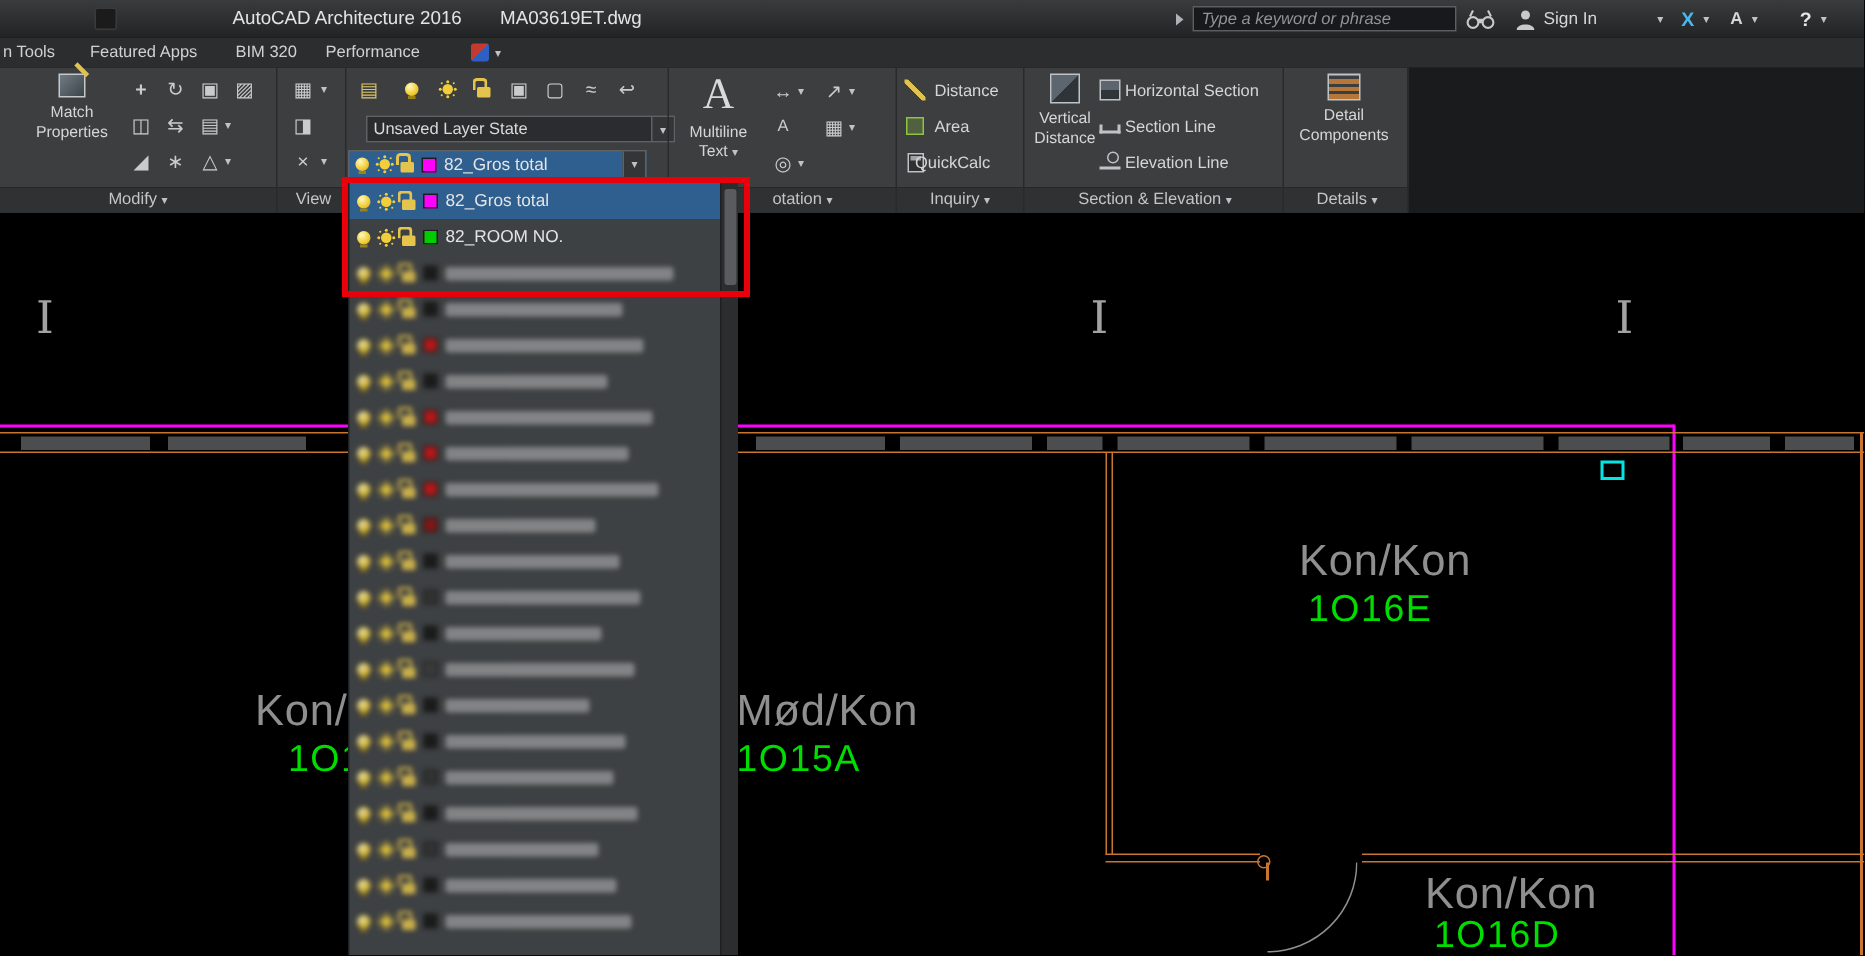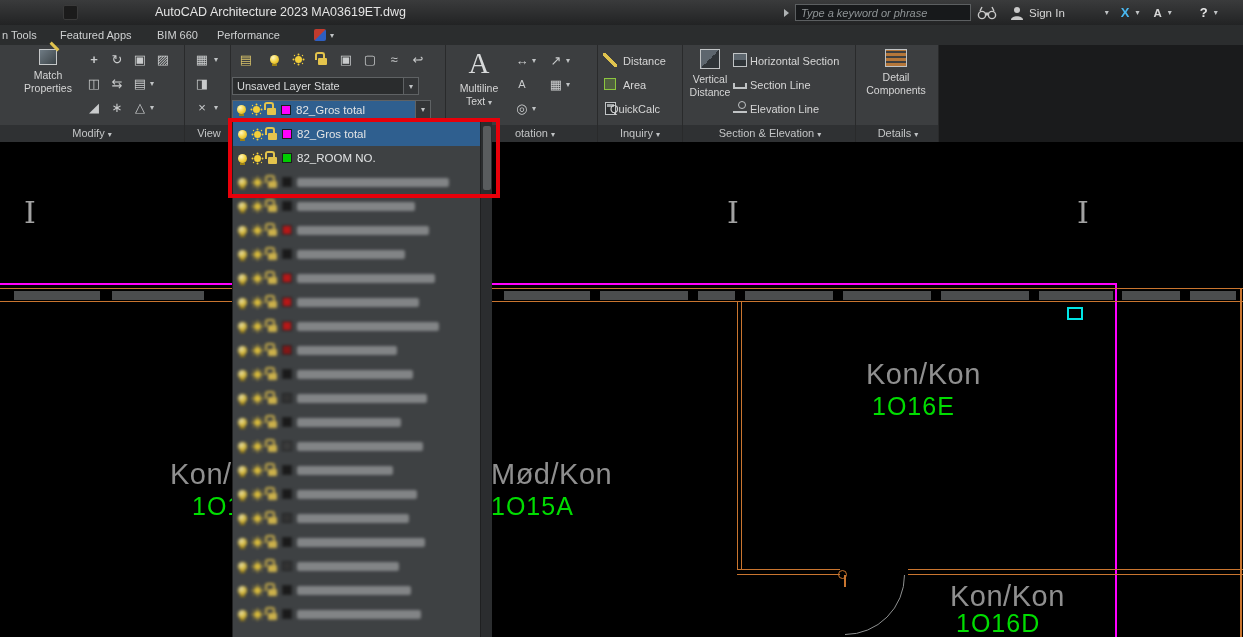--- a/index.html
+++ b/index.html
@@ -10,21 +10,21 @@
   *{box-sizing:border-box}
   body{margin:0;background:#000}
   #app{position:relative;width:1243px;height:637px;background:#000;overflow:hidden;
        font-family:"Liberation Sans",sans-serif;}
   .abs{position:absolute}
 
   
   #titlebar{left:0;top:0;width:1243px;height:25px;background:linear-gradient(#3a3b3c,#222324);
             color:#e4e4e4;font-size:12.5px}
   .title-text{position:absolute;left:155px;top:0;height:25px;line-height:25px;white-space:nowrap}
-  .doc{}
+  .doc{margin-left:22px}
   .qat-ic{position:absolute;left:63px;top:5px;width:15px;height:15px;background:#1b1b1b;border:1px solid #3a3a3a;border-radius:2px}
   #infocenter{position:absolute;left:784px;top:0;height:25px;display:flex;align-items:center;gap:6px}
   .tri-r{width:0;height:0;border-top:4px solid transparent;border-bottom:4px solid transparent;border-left:5px solid #aeb2b4}
   .searchbox{width:176px;height:17px;background:#17191b;border:1px solid #5c5f61;color:#c8c8c8;
              font-size:11px;font-style:italic;padding:0 5px;font-family:"Liberation Sans",sans-serif}
   .searchbox::placeholder{color:#8f9496;font-style:italic}
   .ic-txt{color:#d6d6d6;font-size:11.5px;white-space:nowrap}
   .dd{font-size:8px;color:#c0c3c5}
   .x-logo{color:#49b8f0;font-weight:bold;font-size:13px}
   .help-q{color:#e6e6e6;font-weight:bold;font-size:13px}
@@ -160,21 +160,21 @@
     <div class="room-num" style="left:192px;top:492px">1O14</div>
     <div class="room-name" style="left:491px;top:458px">Mød/Kon</div>
     <div class="room-num" style="left:491px;top:492px">1O15A</div>
     <div class="room-name" style="left:950px;top:580px">Kon/Kon</div>
     <div class="room-num" style="left:956px;top:609px">1O16D</div>
   </div>
 
   <div class="abs" id="titlebar">
     <span class="qat-ic"></span>
     <span class="title-text">
-      <span>AutoCAD Architecture 2023</span>
+      <span>AutoCAD Architecture 2016</span>
       <span class="doc">MA03619ET.dwg</span>
     </span>
     <span id="infocenter">
       <span class="tri-r"></span>
       <input class="searchbox" type="text" placeholder="Type a keyword or phrase" style="">
       <svg width="20" height="14" viewBox="0 0 20 14">
         <circle cx="5" cy="9" r="3.6" fill="none" stroke="#c9c9c9" stroke-width="1.4"></circle>
         <circle cx="15" cy="9" r="3.6" fill="none" stroke="#c9c9c9" stroke-width="1.4"></circle>
         <rect x="8.2" y="6.5" width="3.6" height="3" fill="#c9c9c9"></rect>
         <path d="M3,5 L5,1 M17,5 L15,1" stroke="#c9c9c9" stroke-width="1.4" fill="none"></path>
@@ -190,21 +190,21 @@
       <span class="ic-txt" style="margin-left:8px;font-weight:bold">A</span>
       <span class="dd">▾</span>
       <span class="help-q" style="margin-left:22px">?</span>
       <span class="dd">▾</span>
     </span>
   </div>
 
   <div class="abs" id="tabbar">
     <span class="tab" style="left:2px">n Tools</span>
     <span class="tab" style="left:60px">Featured Apps</span>
-    <span class="tab" style="left:157px">BIM 660</span>
+    <span class="tab" style="left:157px">BIM 320</span>
     <span class="tab" style="left:217px">Performance</span>
     <span class="addon-ic"></span>
     <span class="dd addon-dd">▾</span>
   </div>
 
   <div class="abs" id="ribbon"></div>
   <div class="abs" id="labelbar">
     <span class="plabel" style="left:0;width:184px">
       <span>Modify</span> <span class="dd">▾</span></span>
     <span class="plabel" style="left:186px;width:46px">
@@ -263,21 +263,21 @@
         <span class="sun"></span>
       </span>
     <span class="ricon" style="left:80px;top:4px">
         <span class="lock"></span>
       </span>
     <span class="ricon" style="left:104px;top:4px">▣</span>
     <span class="ricon" style="left:128px;top:4px">▢</span>
     <span class="ricon" style="left:152px;top:4px">≈</span>
     <span class="ricon" style="left:176px;top:4px">↩</span>
 
-    <div class="combo" style="left:0;top:32px;width:187px;height:18px">
+    <div class="combo" style="left:12px;top:32px;width:206px;height:18px">
       <span>Unsaved Layer State</span>
       <span class="arrowbox">
           <span class="dd">▾</span>
         </span>
     </div>
 
     <div class="combo sel-combo" style="left:0;top:55px;width:199px;height:19px">
       <span class="lwrap">
         <span class="bulb"></span>
         <span class="sun"></span>

